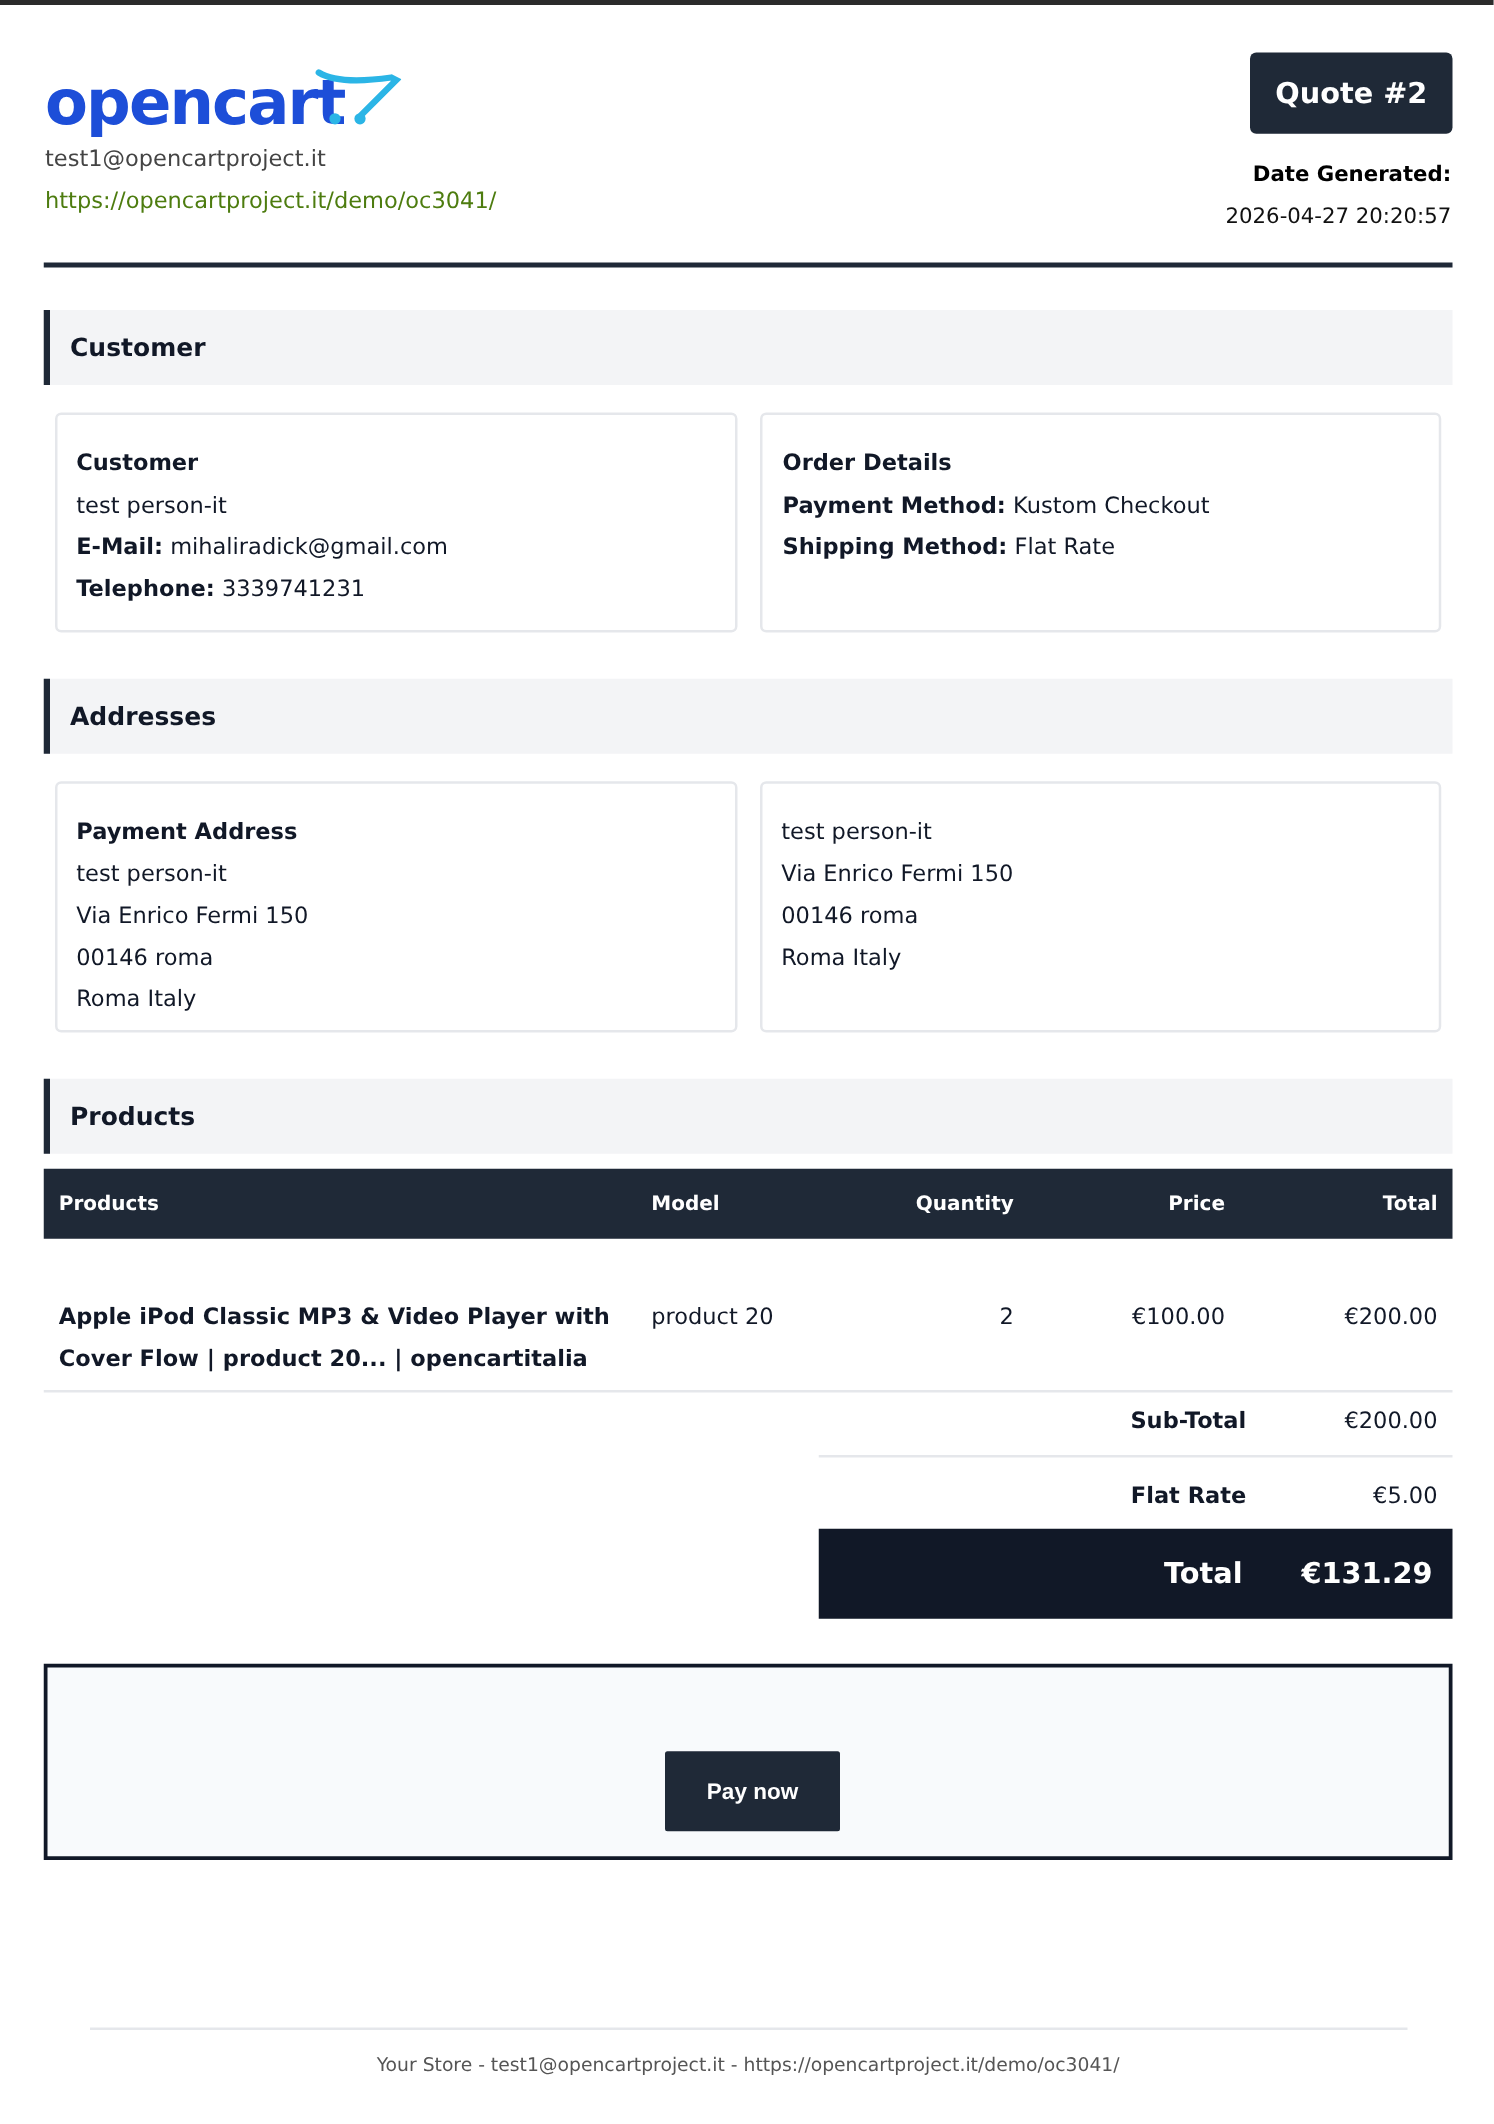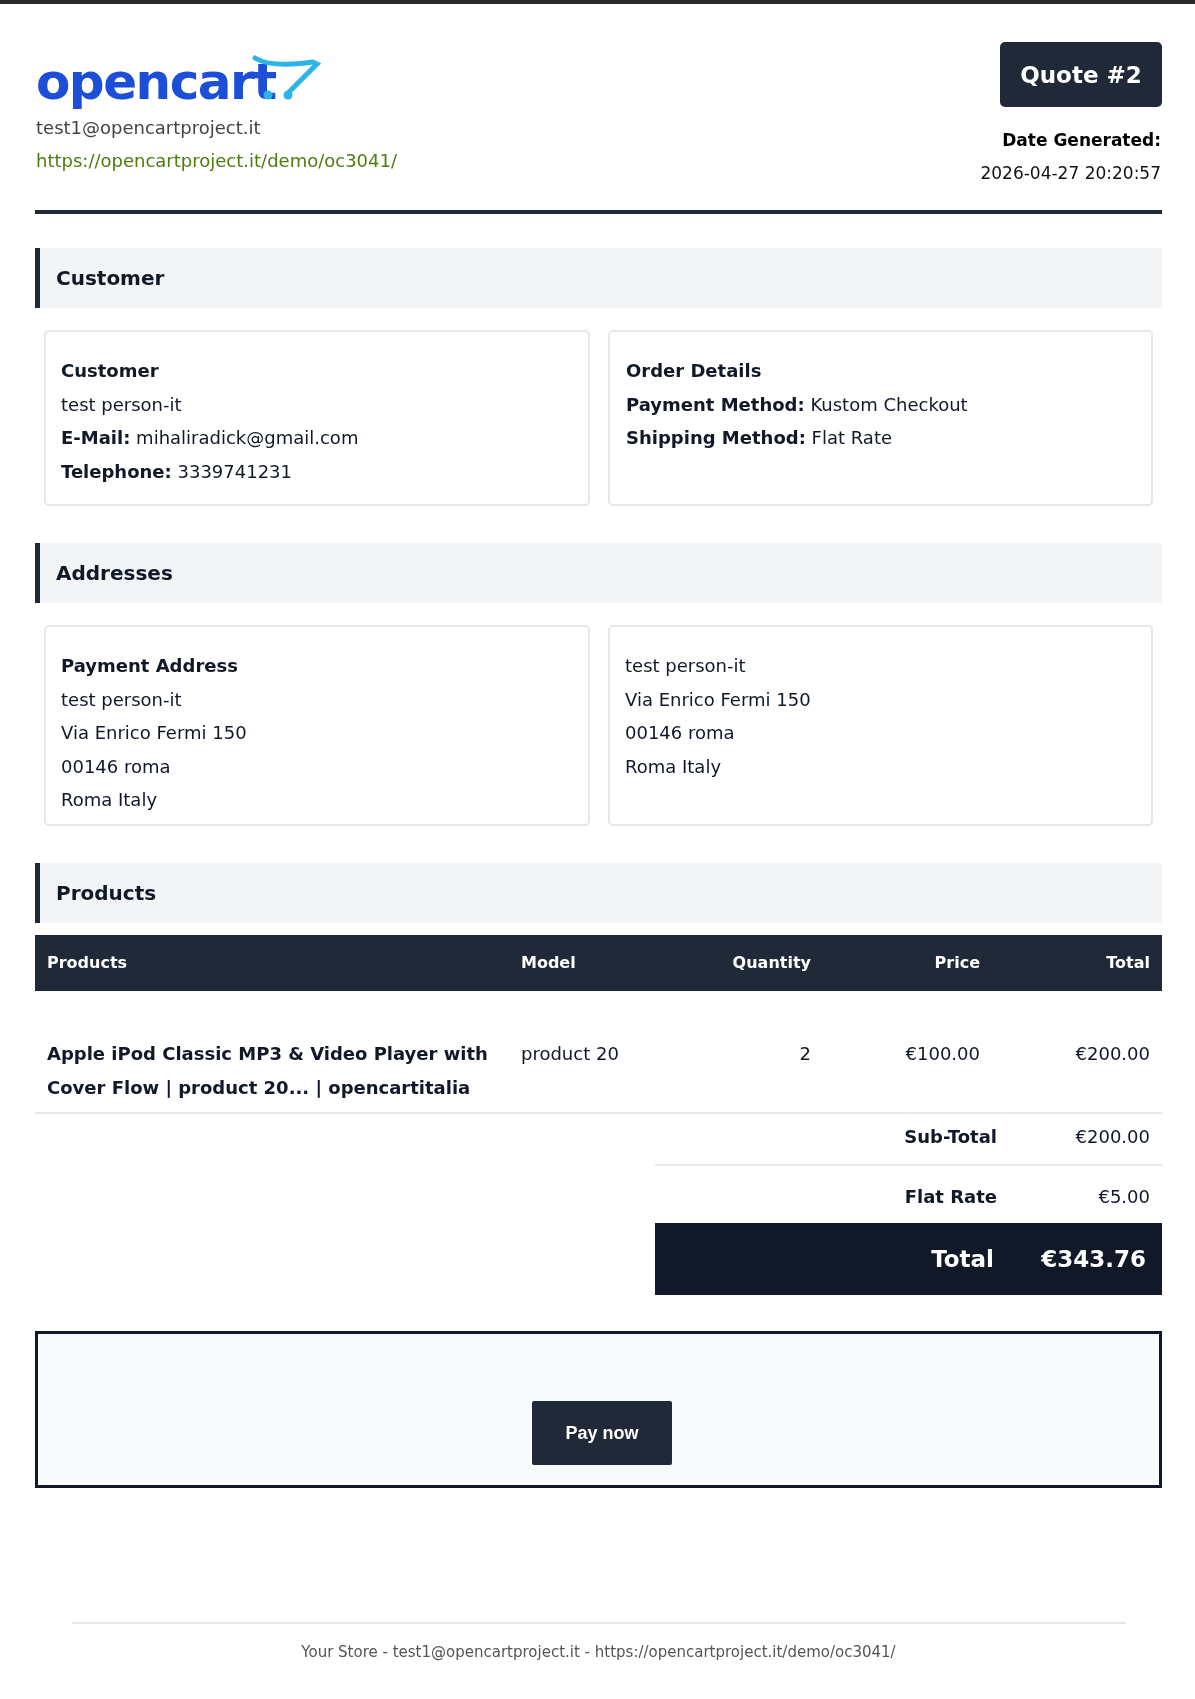--- a/index.html
+++ b/index.html
@@ -139,21 +139,21 @@
     <div class="tot-row sub">
       <span class="lbl">Sub-Total</span>
       <span class="val">€200.00</span>
     </div>
     <div class="tot-row flat">
       <span class="lbl">Flat Rate</span>
       <span class="val">€5.00</span>
     </div>
     <div class="grand">
       <span class="lbl">Total</span>
-      <span class="val">€343.76</span>
+      <span class="val">€131.29</span>
     </div>
   </div>
 
   <div class="paybox">
     <button class="pay-btn">Pay now</button>
   </div>
 
   <div class="footer-line"></div>
   <div class="footer-text">Your Store - test1@opencartproject.it - https://opencartproject.it/demo/oc3041/</div>
 </div>

